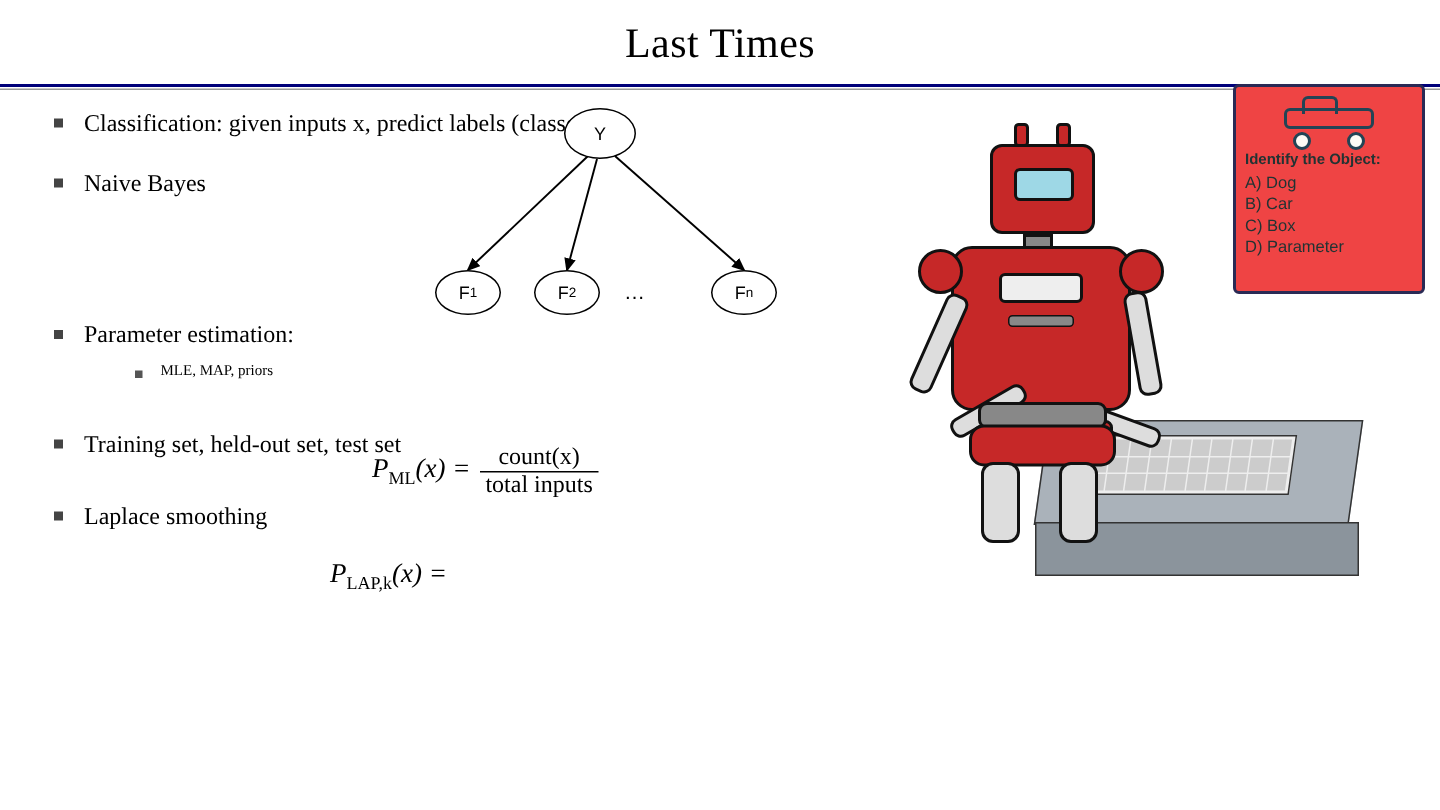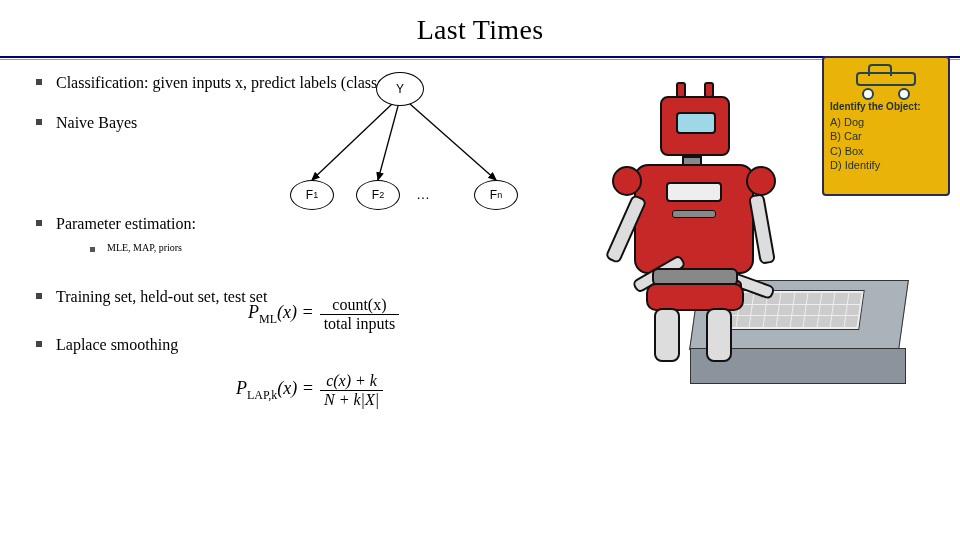--- a/index.html
+++ b/index.html
@@ -28,21 +28,21 @@
   
   .formula { position: absolute; font-family: Georgia, serif; font-size: 18px; display: flex; align-items: center; }
   .formula .lhs { font-style: italic; }
   .formula .frac { display: inline-flex; flex-direction: column; align-items: center; margin-left: 6px; }
   .formula .frac .num, .formula .frac .den { padding: 0 4px; font-size: 16px; }
   .formula .frac .bar { border-top: 1.2px solid #000; align-self: stretch; }
   .f-sub { font-size: 12px; vertical-align: sub; }
 
   
   .robot-area { position: absolute; right: 6px; top: 0px; width: 390px; height: 370px; }
-  .whiteboard { position: absolute; right: 4px; top: -4px; width: 128px; height: 140px; background: #eab308; border: 2px solid #2a2a55; border-radius: 4px; padding: 6px 6px; font-family: 'Comic Sans MS', cursive, sans-serif; font-size: 11px; color: #233; line-height: 1.3; }
+  .whiteboard { position: absolute; right: 4px; top: -4px; width: 128px; height: 140px; background: #ef4444; border: 2px solid #2a2a55; border-radius: 4px; padding: 6px 6px; font-family: 'Comic Sans MS', cursive, sans-serif; font-size: 11px; color: #233; line-height: 1.3; }
   .whiteboard .car { width: 68px; height: 30px; margin: 2px auto 4px auto; position: relative; }
   .whiteboard .car .body { position: absolute; left: 4px; top: 6px; width: 60px; height: 14px; border: 2px solid #245; border-radius: 4px; }
   .whiteboard .car .cab { position: absolute; left: 16px; top: -2px; width: 24px; height: 12px; border: 2px solid #245; border-bottom: none; border-radius: 4px 4px 0 0; }
   .whiteboard .car .w1, .whiteboard .car .w2 { position: absolute; bottom: -4px; width: 12px; height: 12px; border: 2px solid #245; border-radius: 50%; background: #fdfbf5; }
   .whiteboard .car .w1 { left: 10px; } .whiteboard .car .w2 { right: 10px; }
   .whiteboard .q { font-weight: bold; font-size: 10px; margin-bottom: 2px; }
 
   .desk { position: absolute; left: 130px; bottom: 40px; width: 210px; height: 110px; }
   .desk-top { position: absolute; top: 0; left: 0; width: 210px; height: 70px; background: #aab2ba; transform: skewX(-8deg); border: 1.5px solid #333; }
   .desk-front { position: absolute; top: 68px; left: -4px; width: 216px; height: 36px; background: #8b949c; border: 1.5px solid #333; }
@@ -152,44 +152,39 @@
       <span class="lhs">
         <span>P</span><span class="f-sub" style="font-style:normal">ML</span><span>(x) =</span>
       </span>
       <span class="frac">
         <span class="num">count(x)</span>
         <span class="bar"></span>
         <span class="den">total inputs</span>
       </span>
     </div>
 
-    <div class="formula" style="left:236px; top:312px">
+    <div class="formula" style="left:220px; top:312px">
       <span class="lhs">
         <span>P</span><span class="f-sub" style="font-style:normal">LAP,k</span><span>(x) =</span>
-      </span>
-      <span class="frac">
-        <span class="num" style="font-style:italic">c(x) + k</span>
-        <span class="bar"></span>
-        <span class="den" style="font-style:italic">N + k|X|</span>
       </span>
     </div>
 
     <div class="robot-area">
       <div class="whiteboard">
         <div class="car">
           <div class="cab"></div>
             <div class="body"></div>
             <div class="w1"></div>
             <div class="w2"></div>
         </div>
         <div class="q">Identify the Object:</div>
         <div>A) Dog</div>
         <div>B) Car</div>
         <div>C) Box</div>
-        <div>D) Identify</div>
+        <div>D) Parameter</div>
       </div>
       <div class="desk">
         <div class="desk-top"></div>
         <div class="desk-front"></div>
         <div class="keyboard">
           <div></div>
             <div></div>
             <div></div>
             <div></div>
             <div></div>

